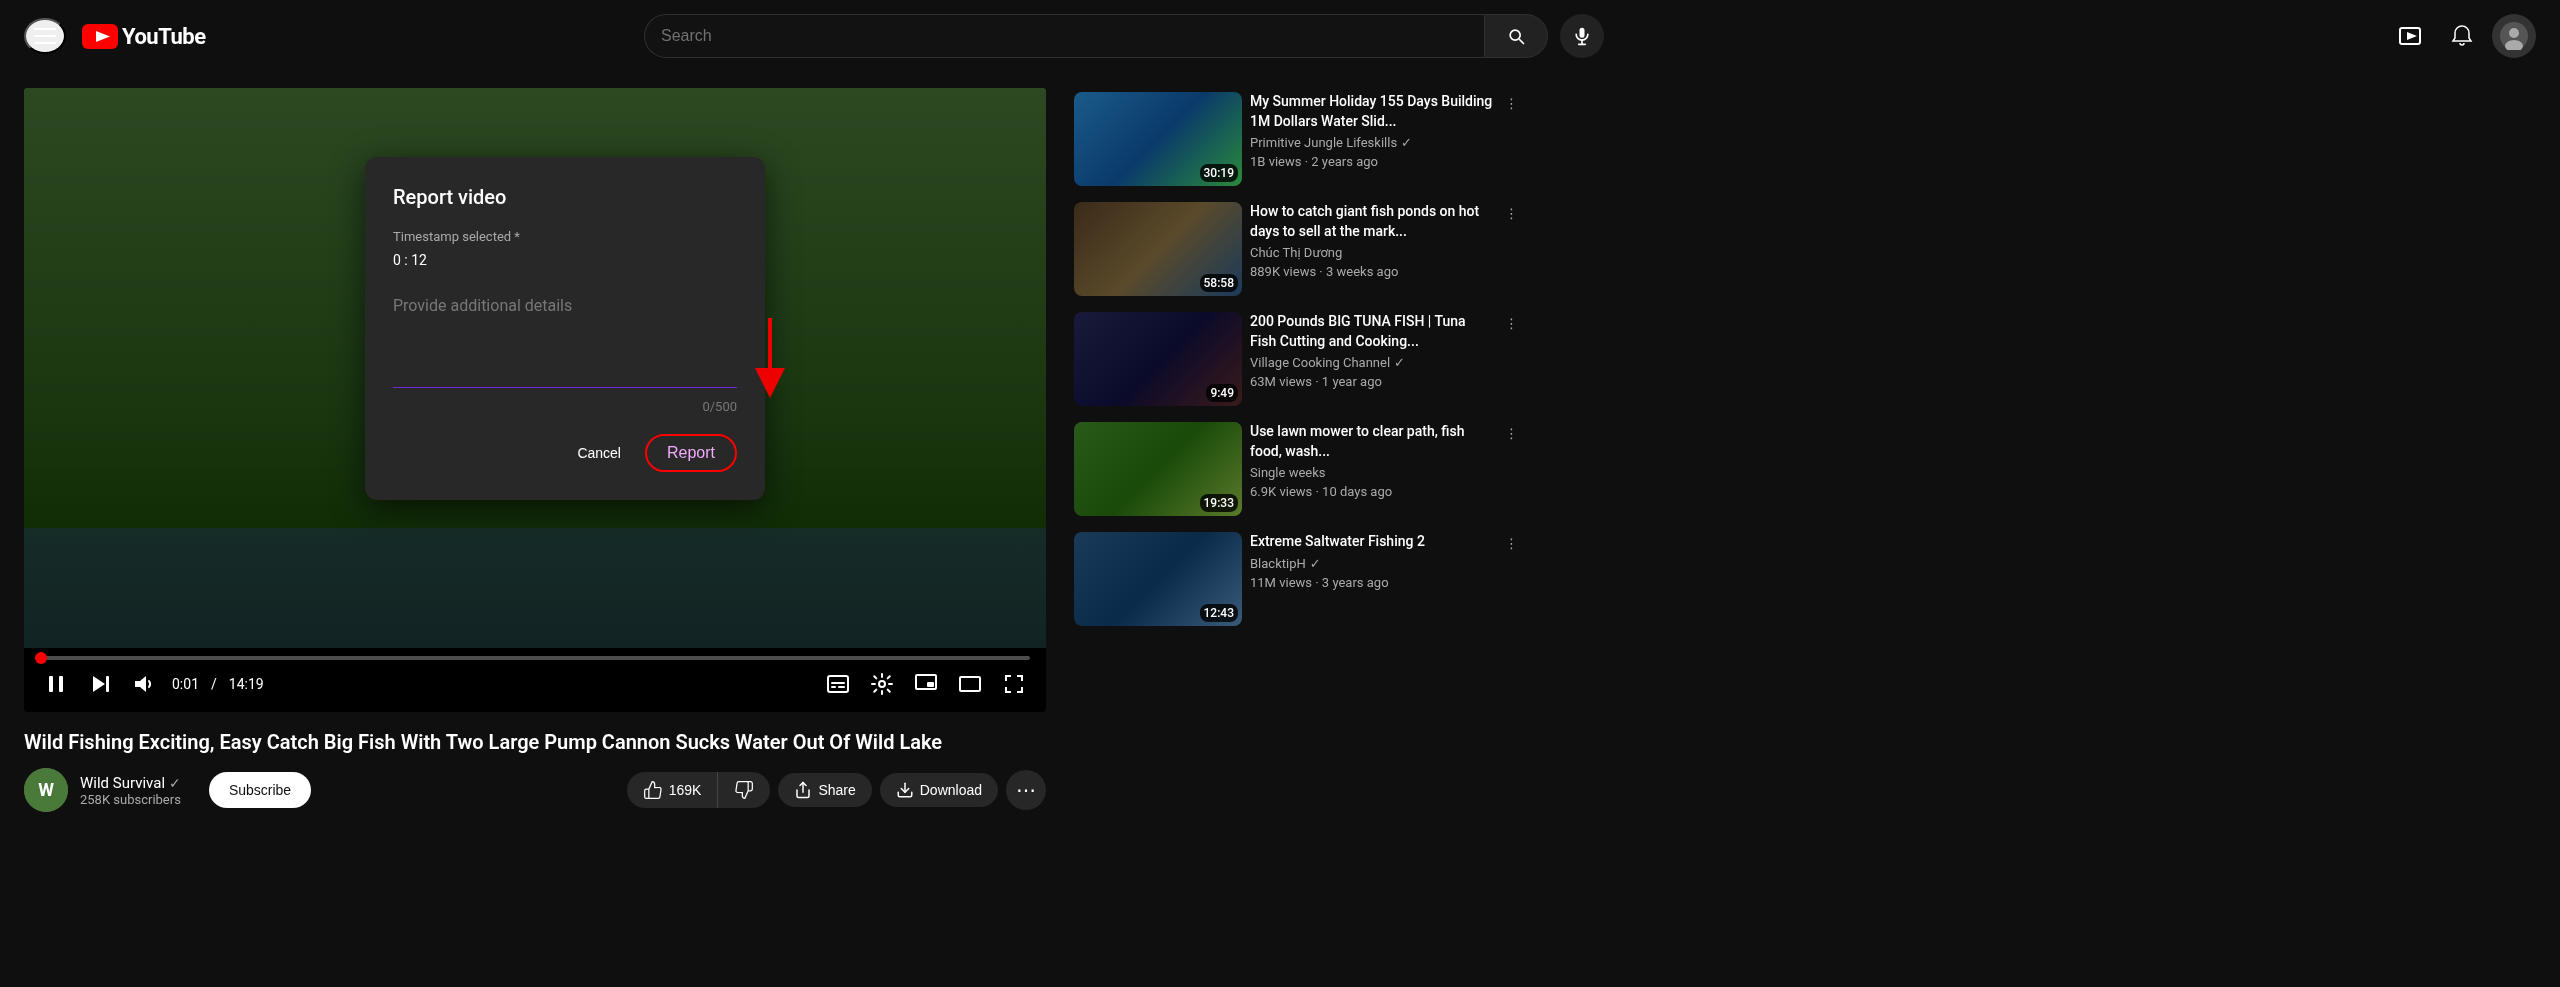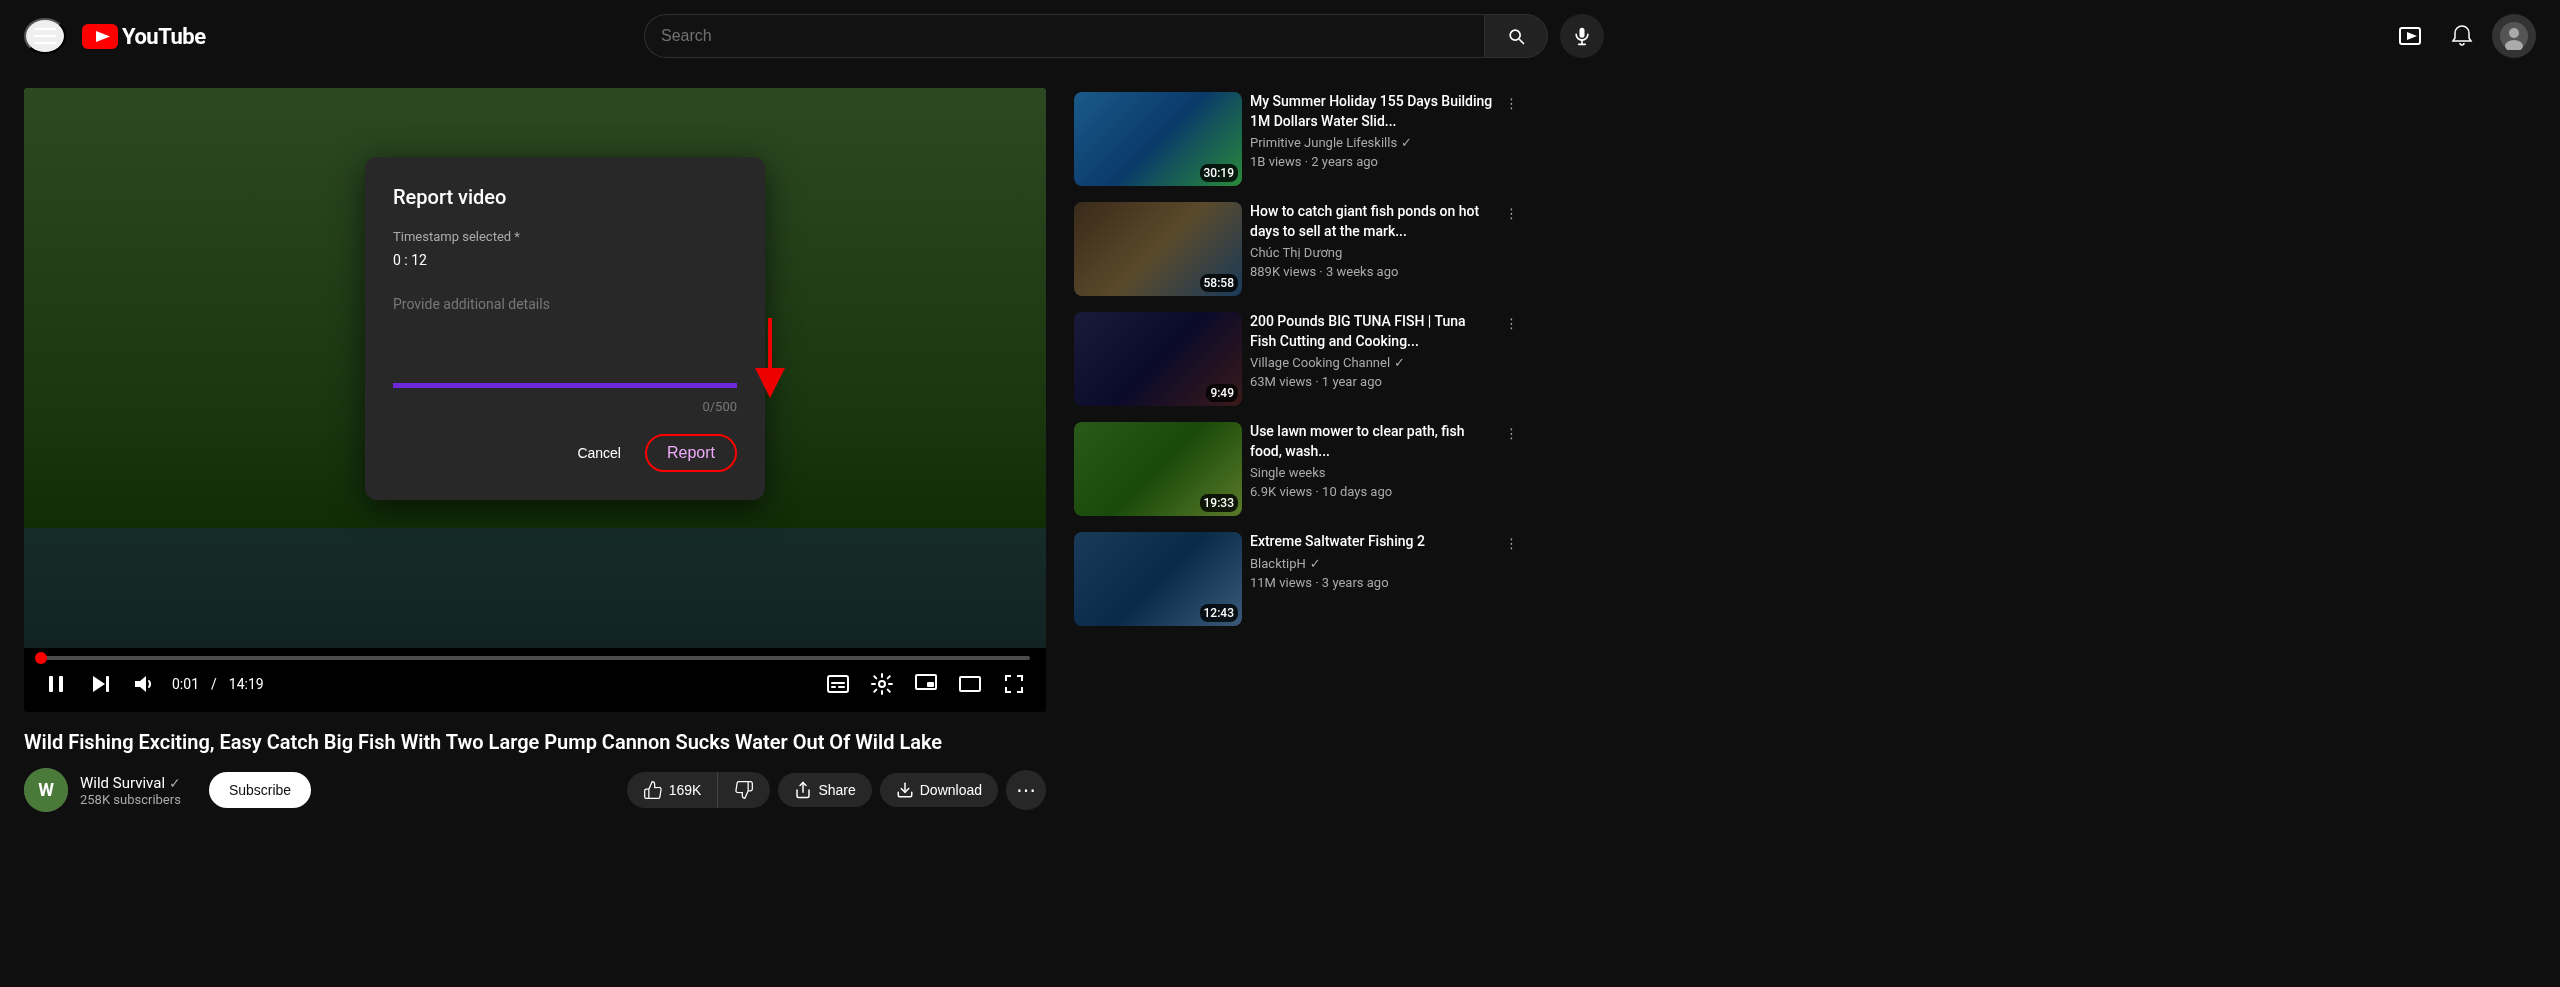--- a/index.html
+++ b/index.html
@@ -219,23 +219,23 @@
     }
     .report-timestamp-value {
       font-size: 14px;
       color: #fff;
       margin-bottom: 20px;
     }
     .report-textarea {
       width: 100%;
       background: transparent;
       border: none;
-      border-bottom: 5px solid #6d28d9;
+      border-bottom: 1px solid #6d28d9;
       color: #777;
-      font-size: 14px;
+      font-size: 16px;
       resize: none;
       height: 100px;
       outline: none;
       padding: 8px 0;
       font-family: inherit;
     }
     .report-textarea::placeholder { color: #777; }
     .char-count {
       text-align: right;
       font-size: 13px;

